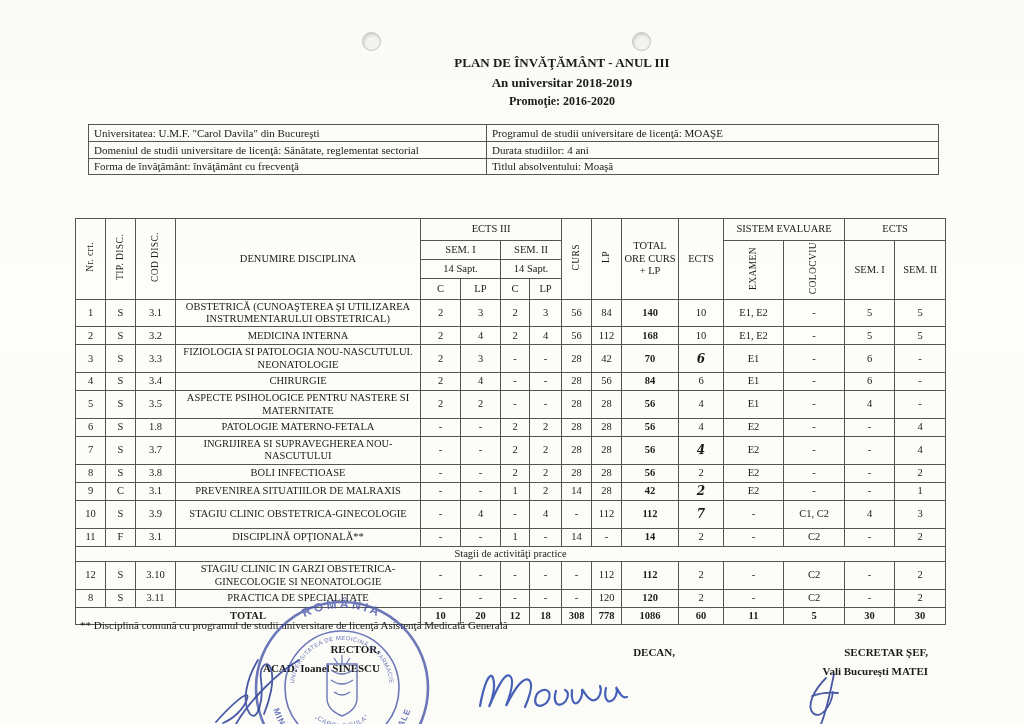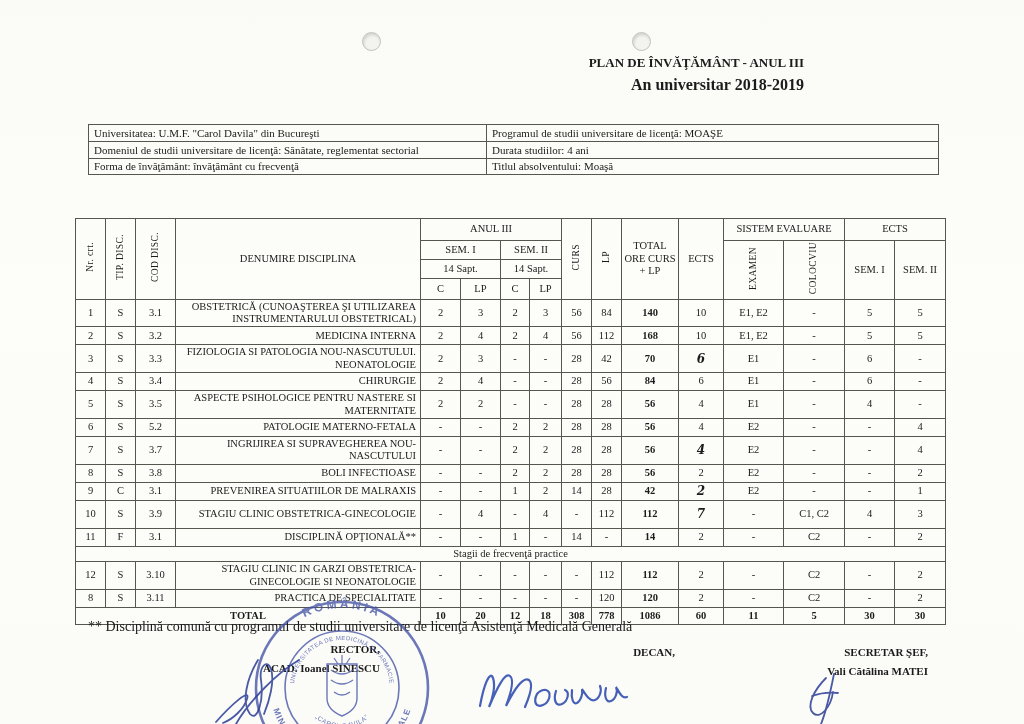--- a/index.html
+++ b/index.html
@@ -1,61 +1,62 @@
 <!DOCTYPE html>
 <html><head>
 <meta charset="utf-8">
 <style>
   *{box-sizing:border-box;margin:0;padding:0}
   html,body{width:1024px;height:724px;overflow:hidden;background:#e9e9e6}
   .page{position:absolute;inset:0;background:linear-gradient(180deg,#fafaf6 0%,#fdfdfa 40%,#fbfbf8 100%);
         font-family:"Liberation Serif","DejaVu Serif",serif;color:#1b1b1b;overflow:hidden}
   .hole{position:absolute;width:19px;height:19px;border-radius:50%;background:#f3f3ef;
         border:1px solid #c3c3bc;box-shadow:inset 1px 2px 3px rgba(0,0,0,.14)}
-  .title-block{position:absolute;top:53px;left:340px;width:464px;text-align:right;
+  .title-block{position:absolute;top:53px;left:330px;width:464px;text-align:center;
         font-weight:bold;font-size:13px;line-height:1.5}
   
   table.info{position:absolute;top:124px;left:88px;width:850px;border-collapse:collapse;table-layout:fixed}
   table.info td{border:1px solid #56564f;font-size:11px;padding:0 5px;height:16.8px;
         text-align:left;white-space:nowrap;overflow:hidden}
   
   table.main{position:absolute;top:218px;left:75px;width:870px;border-collapse:collapse;table-layout:fixed}
   table.main th,table.main td{border:1px solid #56564f;font-size:10.5px;font-weight:normal;
         text-align:center;vertical-align:middle;padding:1px 2px;line-height:1.18;overflow:hidden}
   table.main thead tr.h1{height:22px}
   table.main thead tr.h2{height:18px}
   table.main thead tr.h3{height:18px}
   table.main thead tr.h4{height:19px}
   .vert{writing-mode:vertical-rl;transform:rotate(180deg);display:inline-block;
         white-space:nowrap;font-size:9.5px;letter-spacing:.4px;line-height:1}
-  table.main td.name{text-align:right;padding:1px 4px}
+  table.main td.name{text-align:center;padding:1px 4px}
   table.main .bold{font-weight:bold}
   table.main td.hand{font-family:"DejaVu Serif",serif;font-weight:bold;font-style:italic;font-size:12px}
   table.main tbody td{height:18px}
   table.main tr.tall td{height:28px}
   table.main tr.section td{height:15px}
   table.main tr.total-row td{font-weight:bold;height:17px}
-  .footnote{position:absolute;top:619px;left:88px;font-size:14px}
+  .footnote{position:absolute;top:619px;left:80px;font-size:11px}
   .sig{position:absolute;text-align:right;font-weight:bold;font-size:11px;line-height:1.7}
   .sig-rector{top:640px;left:148px;width:232px}
   .sig-decan{top:643px;left:425px;width:250px}
   .sig-secretar{top:643px;left:698px;width:230px}
   svg.overlay{position:absolute;inset:0;pointer-events:none}
 </style>
 </head>
 <body>
 
 <div class="page">
 
   <div class="hole" style="left:362px;top:32px"></div>
   <div class="hole" style="left:632px;top:32px"></div>
 
   <div class="title-block">
     <div>PLAN DE ÎNVĂŢĂMÂNT - ANUL III</div>
-    <div style="font-size:16px">An universitar 2018-2019</div>
+    <div style="font-size:13px">An universitar 2018-2019</div>
+    <div style="font-size:12px">Promoţie: 2016-2020</div>
   </div>
 
   <table class="info">
     <colgroup>
         <col style="width:398px">
         <col style="width:452px">
       </colgroup>
     <tbody>
         <tr>
       <td>Universitatea: U.M.F. "Carol Davila" din Bucureşti</td>
@@ -90,21 +91,21 @@
         <col style="width:61px">
         <col style="width:50px">
         <col style="width:51px">
     </colgroup>
     <thead>
       <tr class="h1">
         <th rowspan="4"><span class="vert">Nr. crt.</span></th>
         <th rowspan="4"><span class="vert">TIP. DISC.</span></th>
         <th rowspan="4"><span class="vert">COD DISC.</span></th>
         <th rowspan="4">DENUMIRE DISCIPLINA</th>
-        <th colspan="4">ANUL III</th>
+        <th colspan="4">ECTS III</th>
         <th rowspan="4"><span class="vert">CURS</span></th>
         <th rowspan="4"><span class="vert">LP</span></th>
         <th rowspan="4">TOTAL ORE CURS + LP</th>
         <th rowspan="4">ECTS</th>
         <th colspan="2">SISTEM EVALUARE</th>
         <th colspan="2">ECTS</th>
       </tr>
       <tr class="h2">
         <th colspan="2">SEM. I</th>
         <th colspan="2">SEM. II</th>
@@ -211,21 +212,21 @@
           <td class="bold">56</td>
           <td>4</td>
           <td>E1</td>
           <td>-</td>
           <td>4</td>
           <td>-</td>
         </tr>
         <tr>
           <td>6</td>
           <td>S</td>
-          <td>5.2</td>
+          <td>1.8</td>
           <td class="name">PATOLOGIE MATERNO-FETALA</td>
           <td>-</td>
           <td>-</td>
           <td>2</td>
           <td>2</td>
           <td>28</td>
           <td>28</td>
           <td class="bold">56</td>
           <td>4</td>
           <td>E2</td>
@@ -317,21 +318,21 @@
           <td>14</td>
           <td>-</td>
           <td class="bold">14</td>
           <td>2</td>
           <td>-</td>
           <td>C2</td>
           <td>-</td>
           <td>2</td>
         </tr>
         <tr class="section">
-          <td colspan="16">Stagii de frecvenţă practice</td>
+          <td colspan="16">Stagii de activităţi practice</td>
         </tr>
         <tr class="tall">
           <td>12</td>
           <td>S</td>
           <td>3.10</td>
           <td class="name">STAGIU CLINIC IN GARZI OBSTETRICA-GINECOLOGIE SI NEONATOLOGIE</td>
           <td>-</td>
           <td>-</td>
           <td>-</td>
           <td>-</td>
@@ -384,21 +385,21 @@
 
   <div class="sig sig-rector">
     <div>RECTOR,</div>
     <div>ACAD. Ioanel SINESCU</div>
   </div>
   <div class="sig sig-decan">
     <div>DECAN,</div>
   </div>
   <div class="sig sig-secretar">
     <div>SECRETAR ŞEF,</div>
-    <div>Vali Cătălina MATEI</div>
+    <div>Vali Bucureşti MATEI</div>
   </div>
 
   <svg class="overlay" width="1024" height="724" viewBox="0 0 1024 724">
     <defs>
       <path id="arcTop" d="M 262 688 A 80 80 0 0 1 422 688"></path>
       <path id="arcBot" d="M 270 688 A 72 72 0 0 0 414 688"></path>
       <path id="arcInTop" d="M 294 688 A 48 48 0 0 1 390 688"></path>
       <path id="arcInBot" d="M 302 688 A 40 40 0 0 0 382 688"></path>
     </defs>
 

